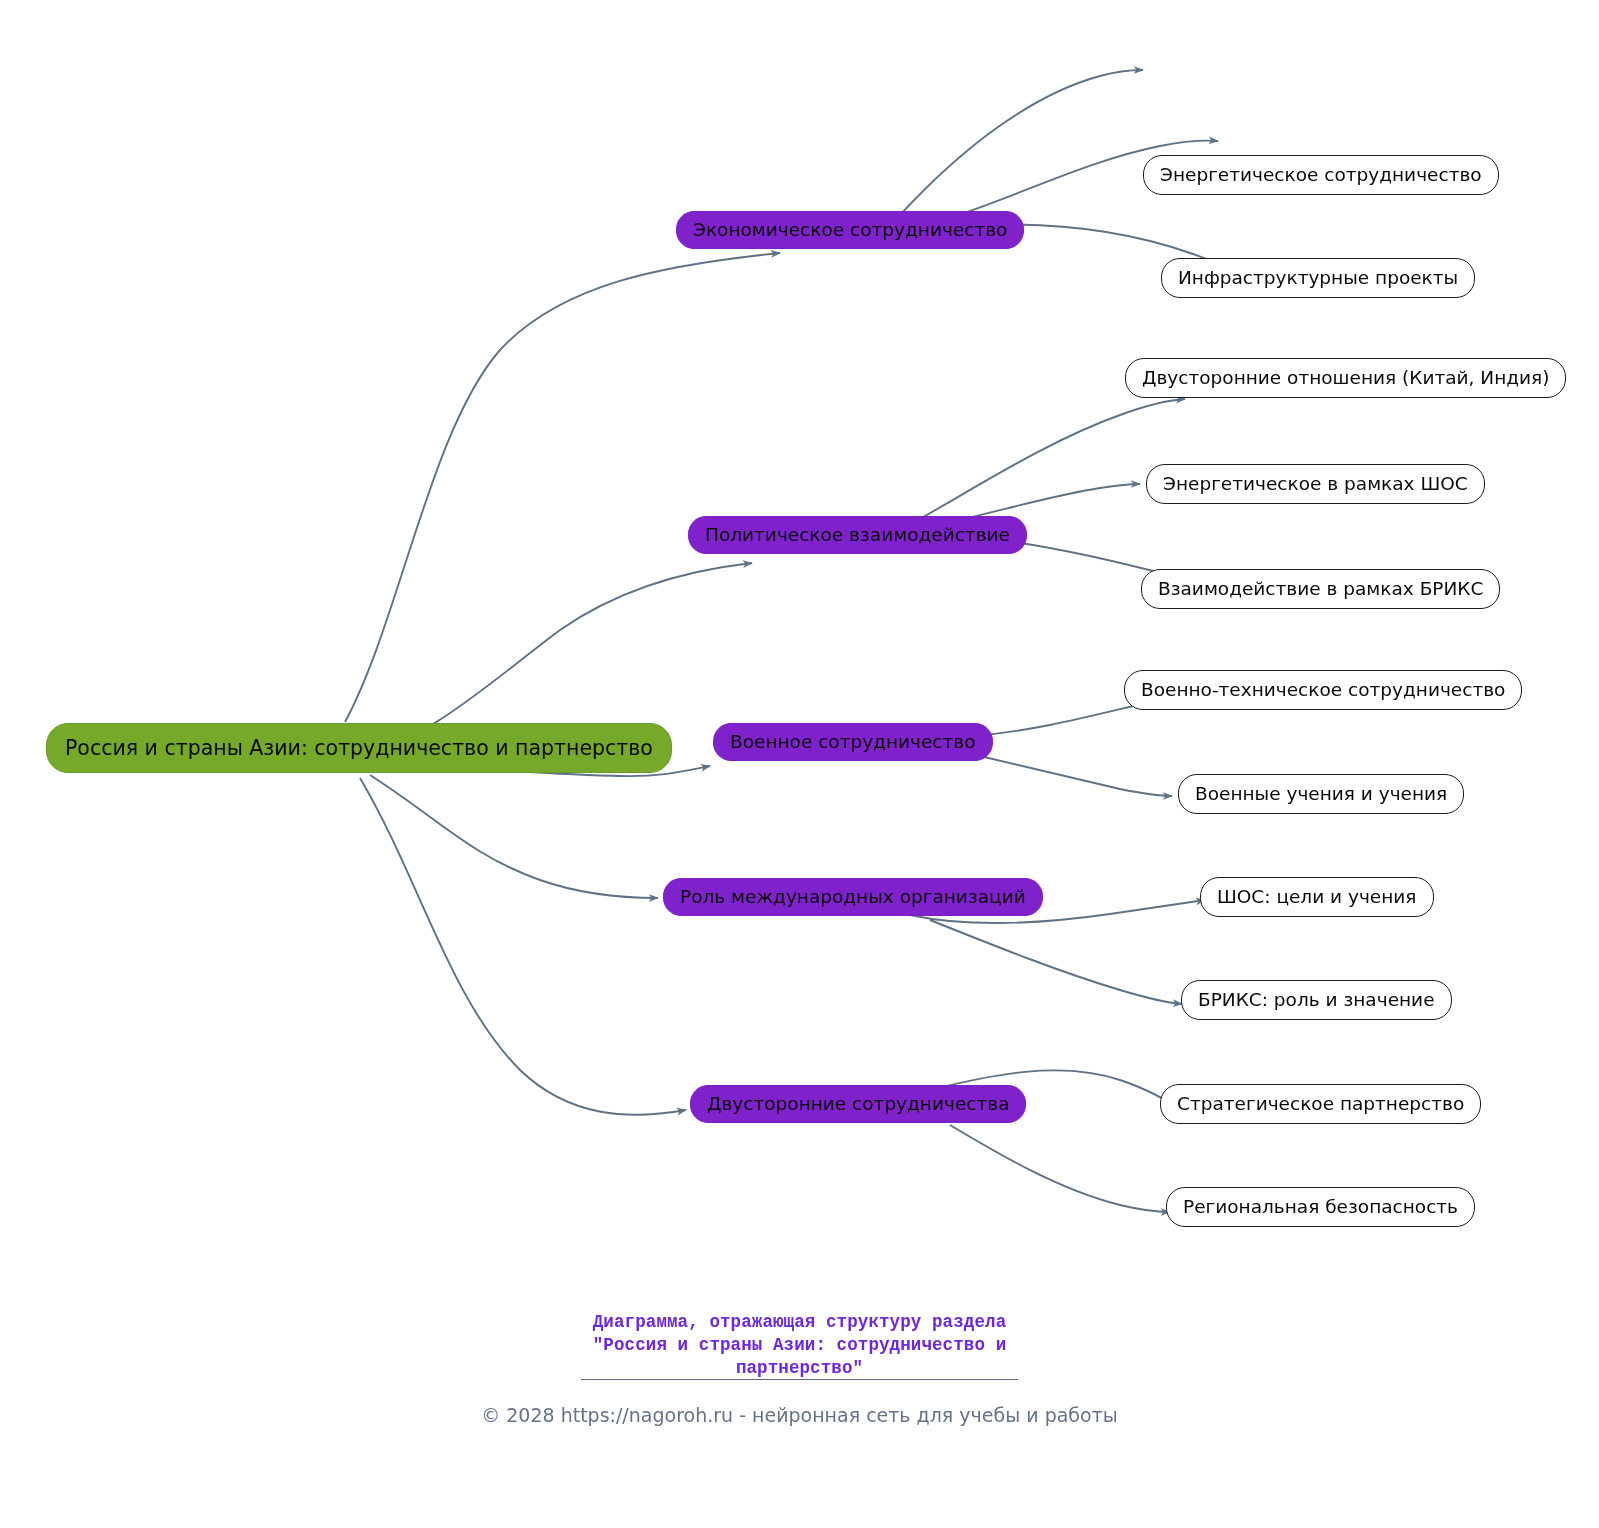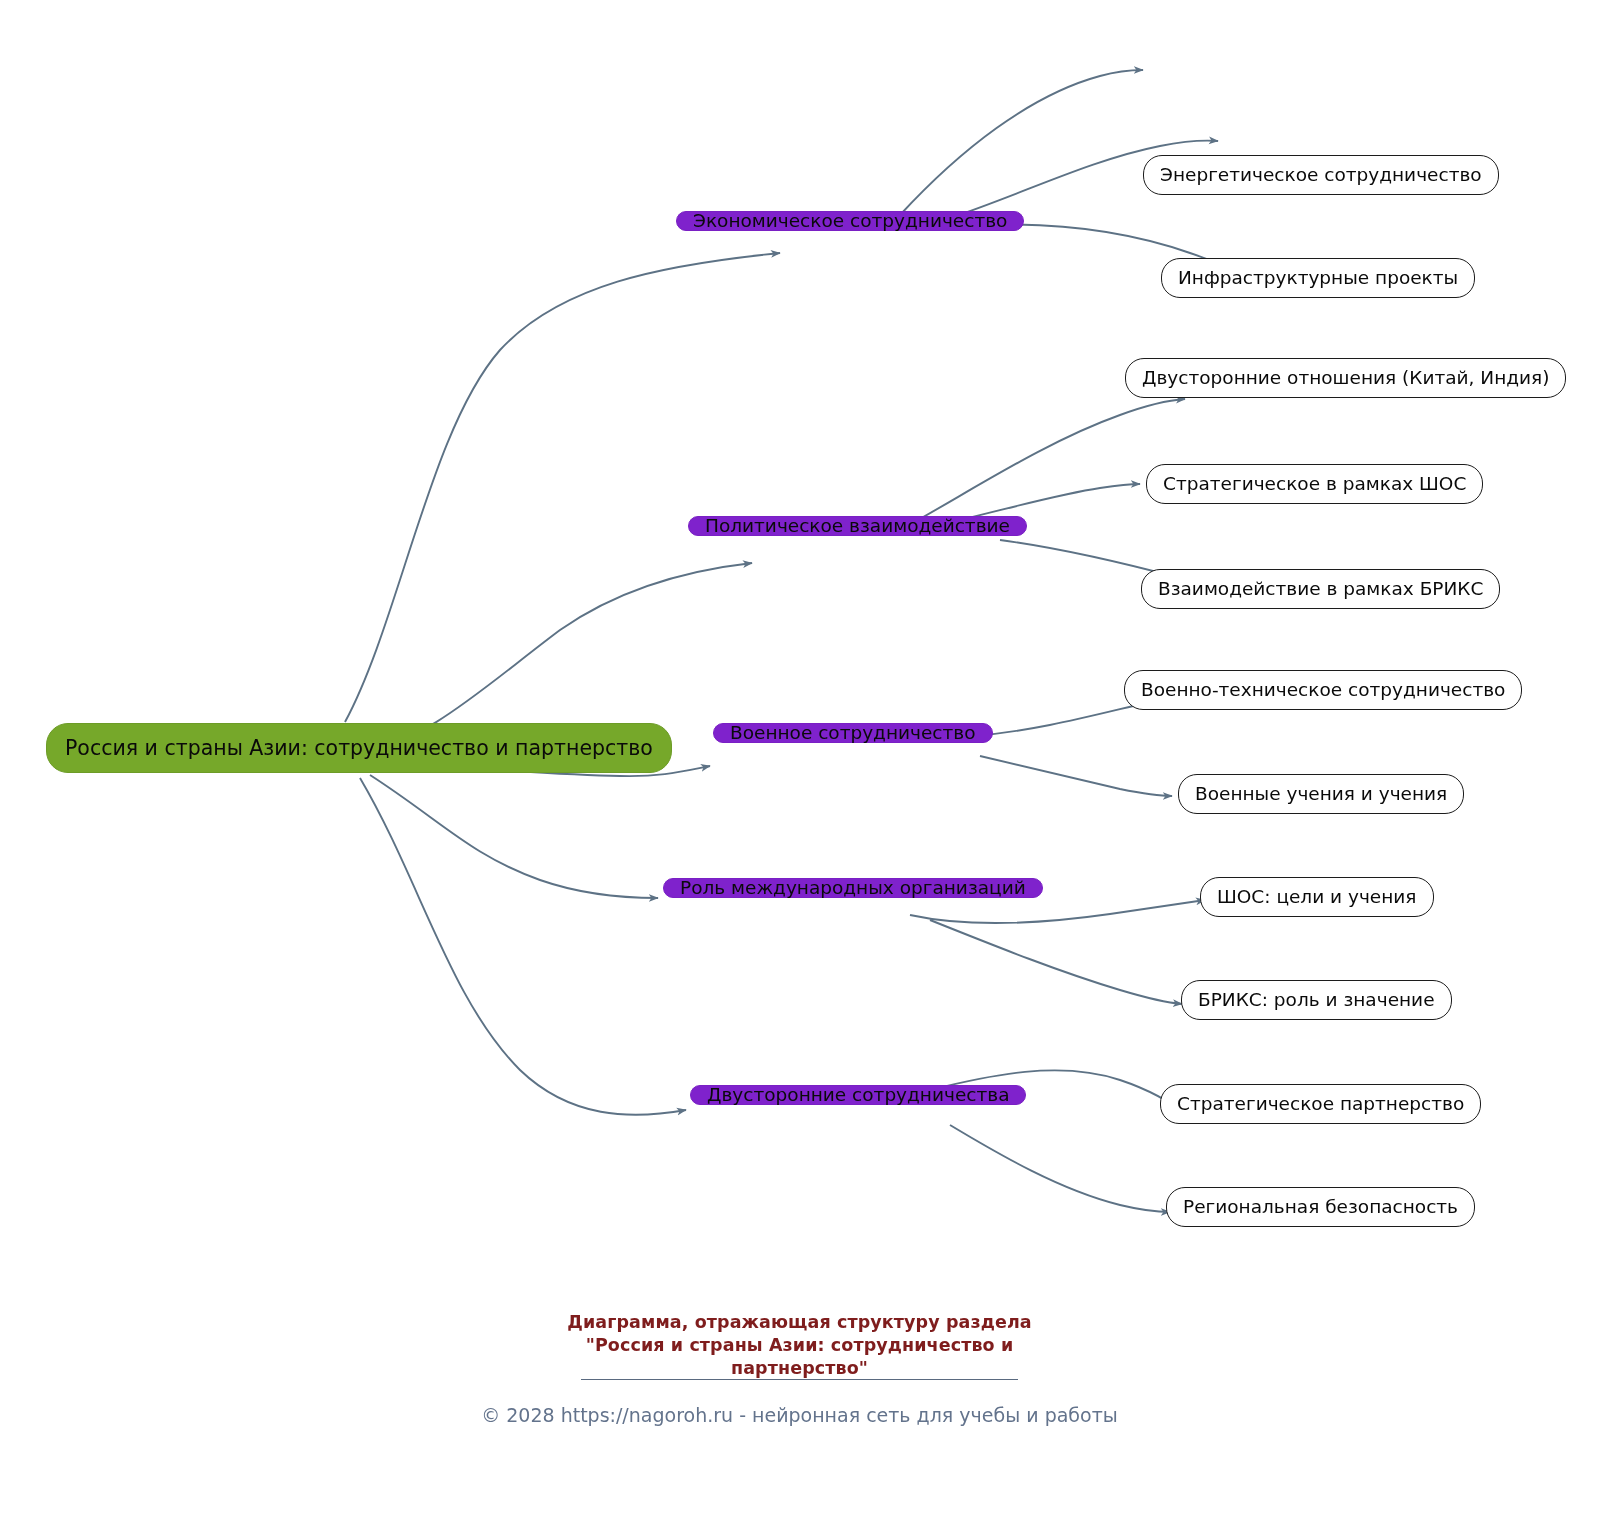--- a/index.html
+++ b/index.html
@@ -38,44 +38,45 @@
     padding:0 18px;
     height:50px;
   }
   .node-branch{
     background:#7f22cc;
     border:1px solid #7a20c4;
     border-radius:18px;
     color:#0a0a0a;
     font-size:18.5px;
     padding:0 16px;
-    height:20px;
+    height:38px;
   }
   .node-leaf{
     background:#ffffff;
     border:1.7px solid #1c1c1c;
     border-radius:19px;
     color:#0a0a0a;
     font-size:18.5px;
     padding:0 16px;
     height:40px;
   }
   .footer{
     position:absolute;
     left:0;
     width:1599px;
     text-align:center;
   }
   .caption{
     top:1311px;
-    color:#7f1d1d;
+    color:#6d28d9;
     font-weight:bold;
     font-size:17.5px;
     line-height:1.32;
     letter-spacing:0.1px;
+    font-family:Liberation Mono, monospace;
   }
   .rule{
     position:absolute;
     top:1379px;
     left:581px;
     width:437px;
     height:0;
     border-top:1.6px solid #5a6a80;
   }
   .copyright{
@@ -123,21 +124,21 @@
   </svg>
 
   <div class="node node-root" style="left:46px;top:723px;">Россия и страны Азии: сотрудничество и партнерство</div>
 
   <div class="node node-branch" style="left:676px;top:211px;">Экономическое сотрудничество</div>
   <div class="node node-leaf" style="left:1143px;top:155px;">Энергетическое сотрудничество</div>
   <div class="node node-leaf" style="left:1161px;top:258px;">Инфраструктурные проекты</div>
 
   <div class="node node-branch" style="left:688px;top:516px;">Политическое взаимодействие</div>
   <div class="node node-leaf" style="left:1125px;top:358px;">Двусторонние отношения (Китай, Индия)</div>
-  <div class="node node-leaf" style="left:1146px;top:464px;">Стратегическое в рамках ШОС</div>
+  <div class="node node-leaf" style="left:1146px;top:464px;">Энергетическое в рамках ШОС</div>
   <div class="node node-leaf" style="left:1141px;top:569px;">Взаимодействие в рамках БРИКС</div>
 
   <div class="node node-branch" style="left:713px;top:723px;">Военное сотрудничество</div>
   <div class="node node-leaf" style="left:1124px;top:670px;">Военно-техническое сотрудничество</div>
   <div class="node node-leaf" style="left:1178px;top:774px;">Военные учения и учения</div>
 
   <div class="node node-branch" style="left:663px;top:878px;">Роль международных организаций</div>
   <div class="node node-leaf" style="left:1200px;top:877px;">ШОС: цели и учения</div>
   <div class="node node-leaf" style="left:1181px;top:980px;">БРИКС: роль и значение</div>
 

